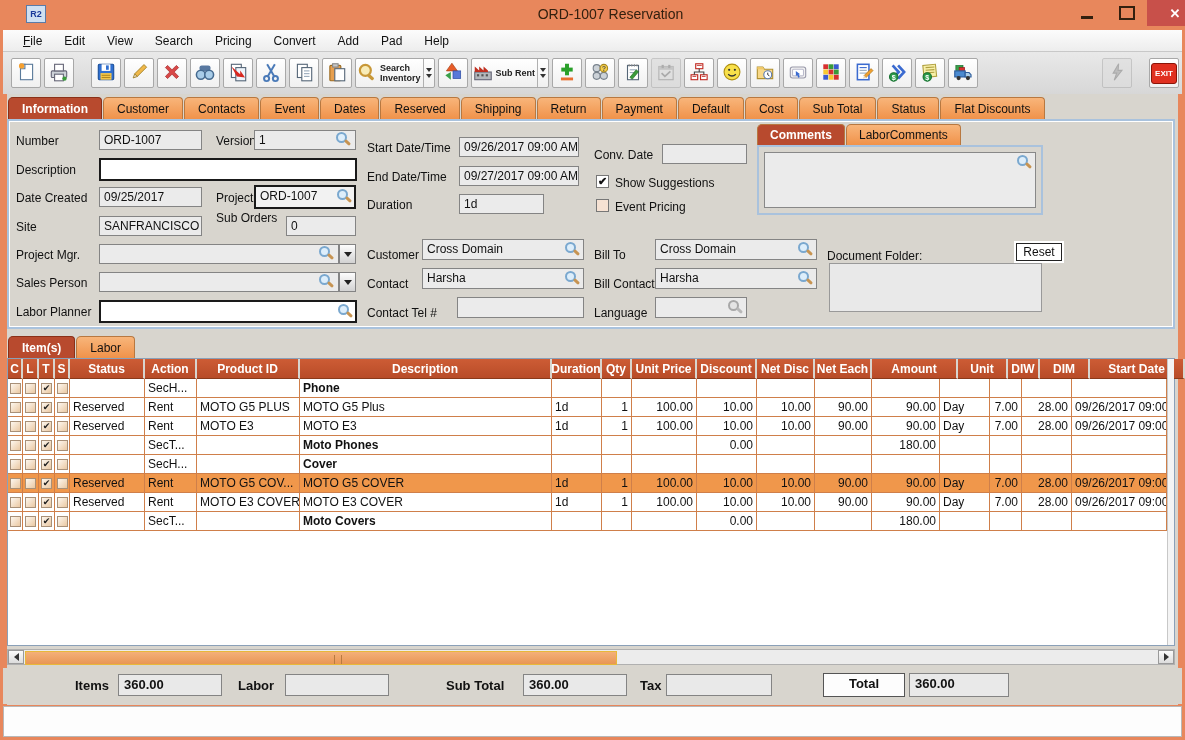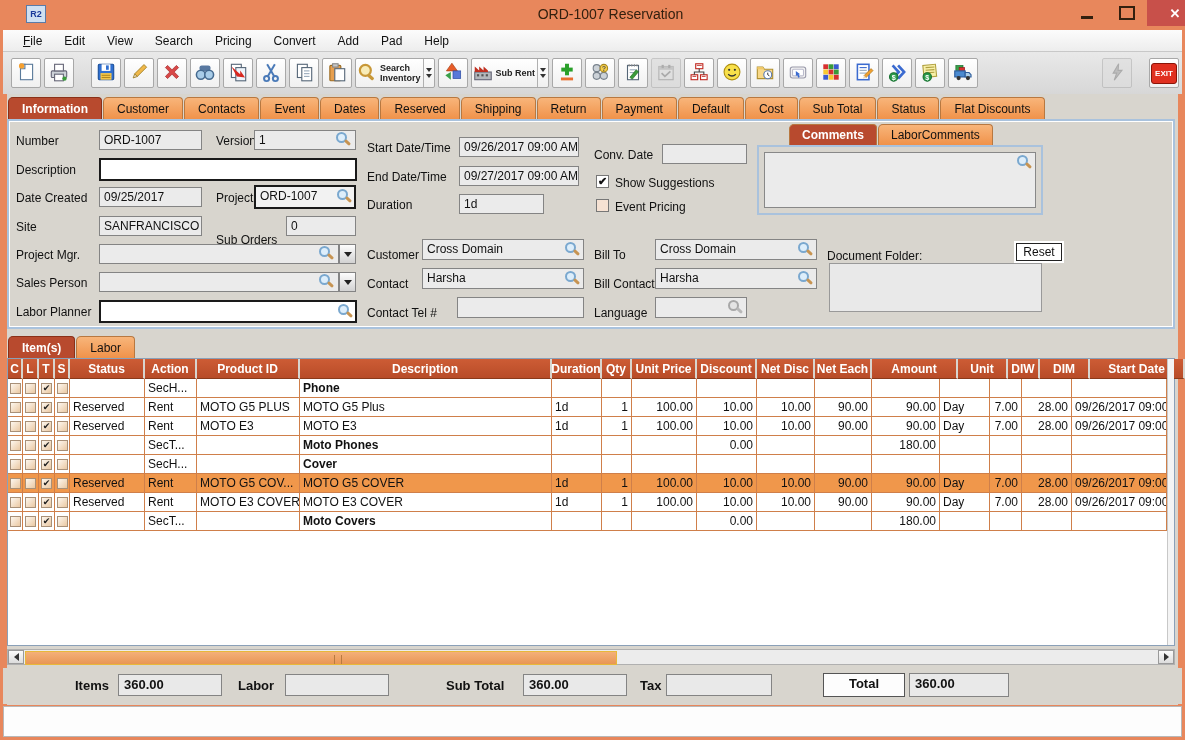--- a/index.html
+++ b/index.html
@@ -395,21 +395,21 @@
     <div class="fld white" style="left:90px; top:37px; width:258px; height:23px;"></div>
 
     <div class="lbl" style="left:7px; top:70px;">Date Created</div>
     <div class="fld" style="left:90px; top:66px; width:103px; height:20px;">09/25/2017</div>
     <div class="lbl" style="left:207px; top:70px;">Project</div>
     <div class="fld blackborder" style="left:245px; top:64px; width:102px; height:24px;">ORD-1007</div>
     <div class="mag" style="left:328px; top:68px;"></div>
 
     <div class="lbl" style="left:7px; top:99px;">Site</div>
     <div class="fld" style="left:90px; top:95px; width:103px; height:20px;">SANFRANCISCO</div>
-    <div class="lbl" style="left:207px; top:112px;">Sub Orders</div>
+    <div class="lbl" style="left:207px; top:90px;">Sub Orders</div>
     <div class="fld" style="left:277px; top:95px; width:70px; height:20px;">0</div>
 
     <div class="lbl" style="left:7px; top:127px;">Project Mgr.</div>
     <div class="fld" style="left:90px; top:123px; width:240px; height:20px;"></div>
     <div class="mag" style="left:310px; top:125px;"></div>
     <div class="combo-arrow" style="left:330px; top:123px;"></div>
 
     <div class="lbl" style="left:7px; top:155px;">Sales Person</div>
     <div class="fld" style="left:90px; top:151px; width:240px; height:20px;"></div>
     <div class="mag" style="left:310px; top:153px;"></div>
@@ -446,21 +446,21 @@
     <div class="lbl" style="left:585px; top:156px;">Bill Contact</div>
     <div class="fld" style="left:646px; top:147px; width:162px; height:21px;">Harsha</div>
     <div class="mag" style="left:789px; top:150px;"></div>
 
     <div class="lbl" style="left:358px; top:185px;">Contact Tel #</div>
     <div class="fld" style="left:448px; top:176px; width:127px; height:21px;"></div>
     <div class="lbl" style="left:585px; top:185px;">Language</div>
     <div class="fld" style="left:646px; top:176px; width:92px; height:21px;"></div>
     <div class="mag gray" style="left:719px; top:179px;"></div>
 
-    <div class="sub-tabs" style="left:748px; top:3px;margin-left:32px;" id="commentstabs">
+    <div class="sub-tabs" style="left:748px; top:3px;" id="commentstabs">
         <div class="sub-tab selected">Comments</div>
         <div class="sub-tab">LaborComments</div>
       </div>
     <div class="comments-panel" style="left:748px; top:24px; width:286px; height:70px;">
       <div class="comments-area" style="left:5px; top:5px; width:272px; height:56px;"></div>
       <div class="mag" style="left:258px; top:8px;"></div>
     </div>
 
     <div class="lbl" style="left:818px; top:128px;">Document Folder:</div>
     <div class="reset-btn" style="left:1007px; top:122px; width:46px;">Reset</div>

